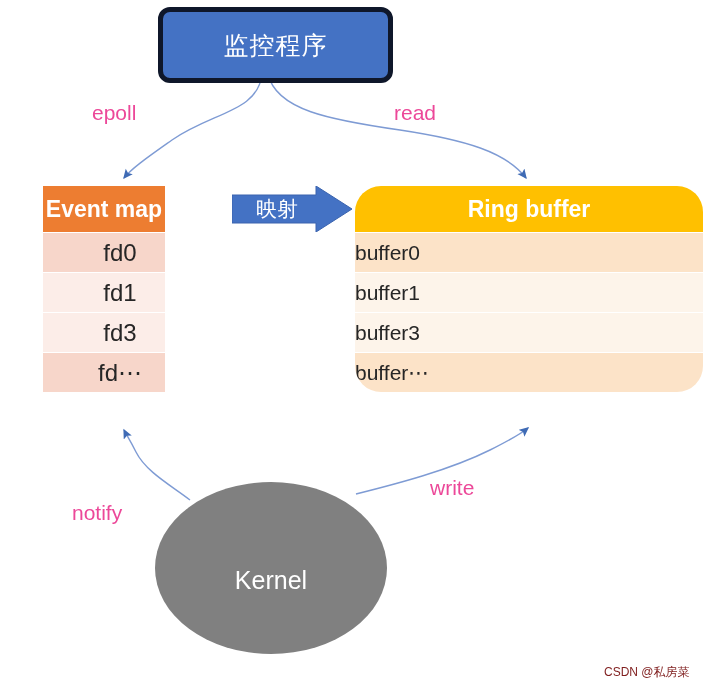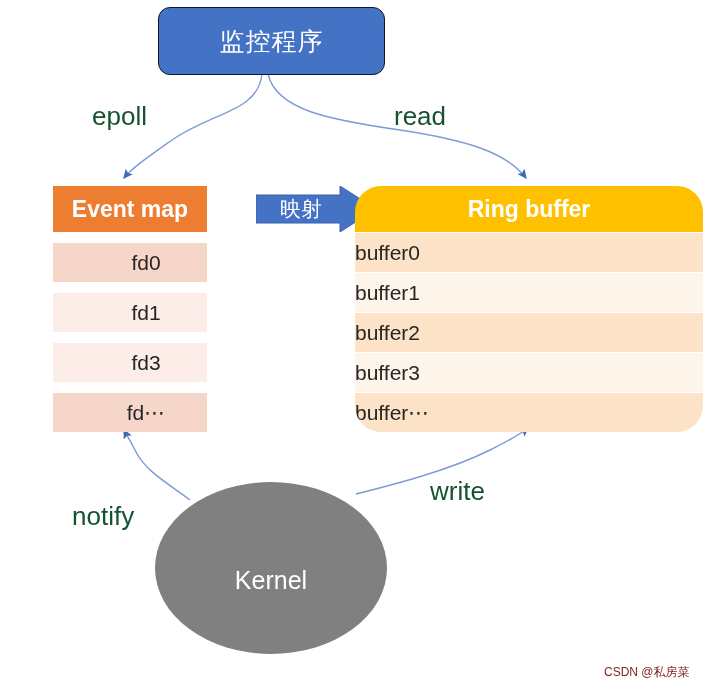--- a/index.html
+++ b/index.html
@@ -23,37 +23,37 @@
   }
   .abs { position: absolute; }
 
   
   #monitor-box {
     left: 158px;
     top: 7px;
     width: 225px;
     height: 66px;
     background: #4472C4;
-    border: 1px solid #0f172a;
+    border: 5px solid #0f172a;
     border-radius: 12px;
     display: flex;
     align-items: center;
     justify-content: center;
   }
   #monitor-box .label {
     color: #ffffff;
     font-size: 25px;
     letter-spacing: 1px;
     font-family: "DejaVu Sans", "Liberation Sans", sans-serif;
   }
 
   
   .edge-label {
-    font-size: 26px;
-    color: #14532d;
+    font-size: 21px;
+    color: #ec4899;
     white-space: nowrap;
   }
   #label-epoll  { left: 92px;  top: 101px; }
   #label-read   { left: 394px; top: 101px; }
   #label-notify { left: 72px;  top: 461px; margin-top: 40px; }
   #label-write  { left: 430px; top: 476px; }
 
   
   .table { overflow: hidden; }
   .table .thead {
@@ -63,35 +63,35 @@
     font-weight: bold;
   }
   .table .row {
     display: flex;
     align-items: center;
     color: #262626;
   }
 
   
   #event-map {
-    left: 53px;
+    left: 43px;
     top: 186px;
-    width: 154px;
+    width: 122px;
   }
   #event-map .thead {
     height: 46px;
     background: #ED7D31;
     justify-content: center;
     font-size: 23px;
   }
   #event-map .row {
     height: 39px;
     justify-content: center;
-    font-size: 21px;
-    margin-top: 11px;
+    font-size: 24px;
+    margin-top: 1px;
     padding-left: 32px;
   }
   #event-map .row.odd  { background: #F7D6CA; }
   #event-map .row.even { background: #FCEDE8; }
 
   
   #ring-buffer {
     left: 355px;
     top: 186px;
     width: 348px;
@@ -111,21 +111,20 @@
   }
   #ring-buffer .row.odd  { background: #FCE3C8; }
   #ring-buffer .row.even { background: #FDF4EA; }
 
   
   #mapping-arrow {
     left: 232px;
     top: 186px;
     width: 120px;
     height: 46px;
-    margin-left: 24px;
   }
   #mapping-arrow .shape {
     position: absolute;
     left: 0; top: 0;
     width: 120px;
     height: 46px;
   }
   #mapping-arrow .label {
     position: absolute;
     left: 8px;
@@ -204,21 +203,20 @@
   <svg class="shape" viewBox="0 0 120 46" xmlns="http://www.w3.org/2000/svg">
     <path d="M0,9 L84,9 L84,0 L120,23 L84,46 L84,37 L0,37 Z" fill="#4472C4" stroke="#3a63ae" stroke-width="1"></path>
   </svg>
   <span class="label">映射</span>
 </div>
 
 <div class="abs table" id="ring-buffer">
   <div class="thead">Ring buffer</div>
   <div class="row odd">buffer0</div>
   <div class="row even">buffer1</div>
-  <div class="row odd">buffer2</div>
   <div class="row even">buffer3</div>
   <div class="row odd">buffer⋯</div>
 </div>
 
 <div class="abs" id="kernel">
   <span class="label">Kernel</span>
 </div>
 
 <div class="abs" id="watermark">CSDN @私房菜</div>
 

